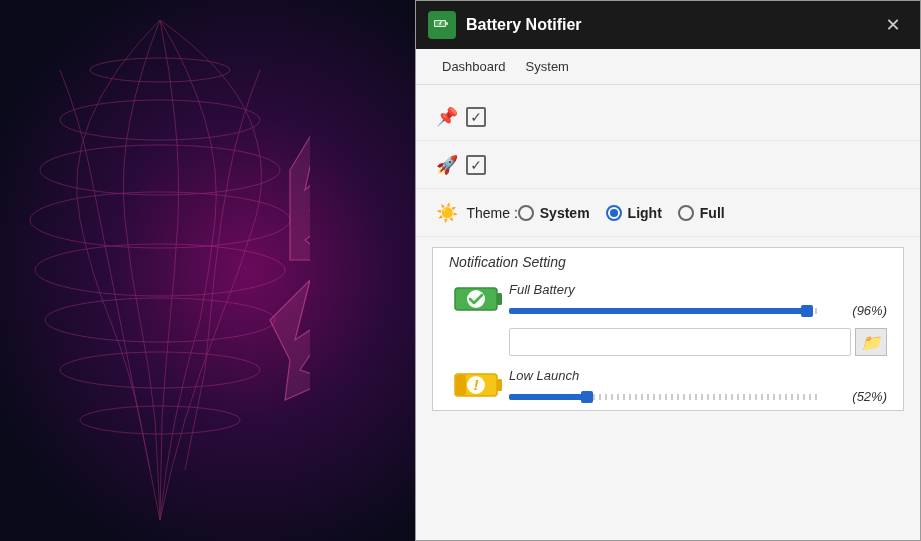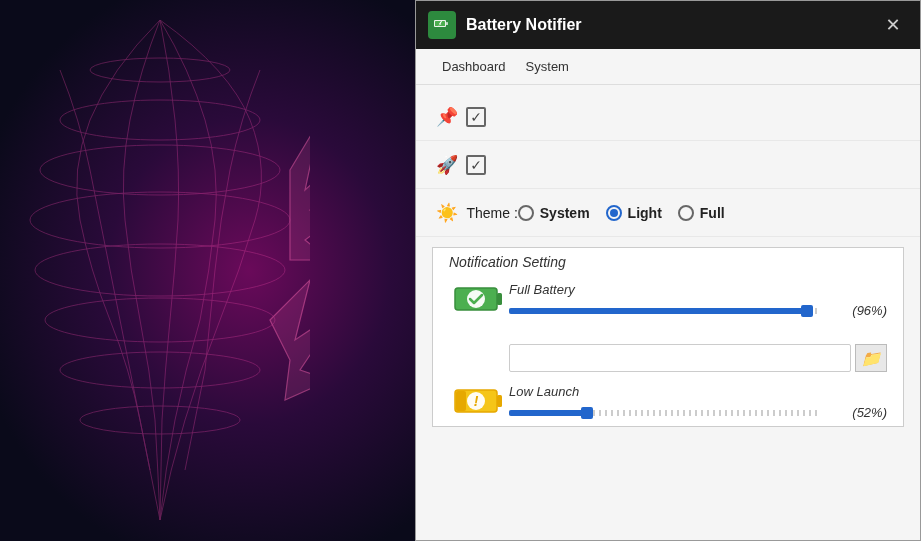--- a/index.html
+++ b/index.html
@@ -211,21 +211,21 @@
       font-size: 14px;
       color: #333;
       margin-bottom: 12px;
       font-weight: normal;
     }
 
     
     .battery-section {
       display: flex;
       align-items: center;
-      margin-bottom: 26px;
+      margin-bottom: 10px;
       justify-content: flex-end;
     }
     .battery-icon-wrap {
       width: 60px;
       flex-shrink: 0;
       display: flex;
       align-items: center;
       justify-content: center;
     }
     .battery-info {

